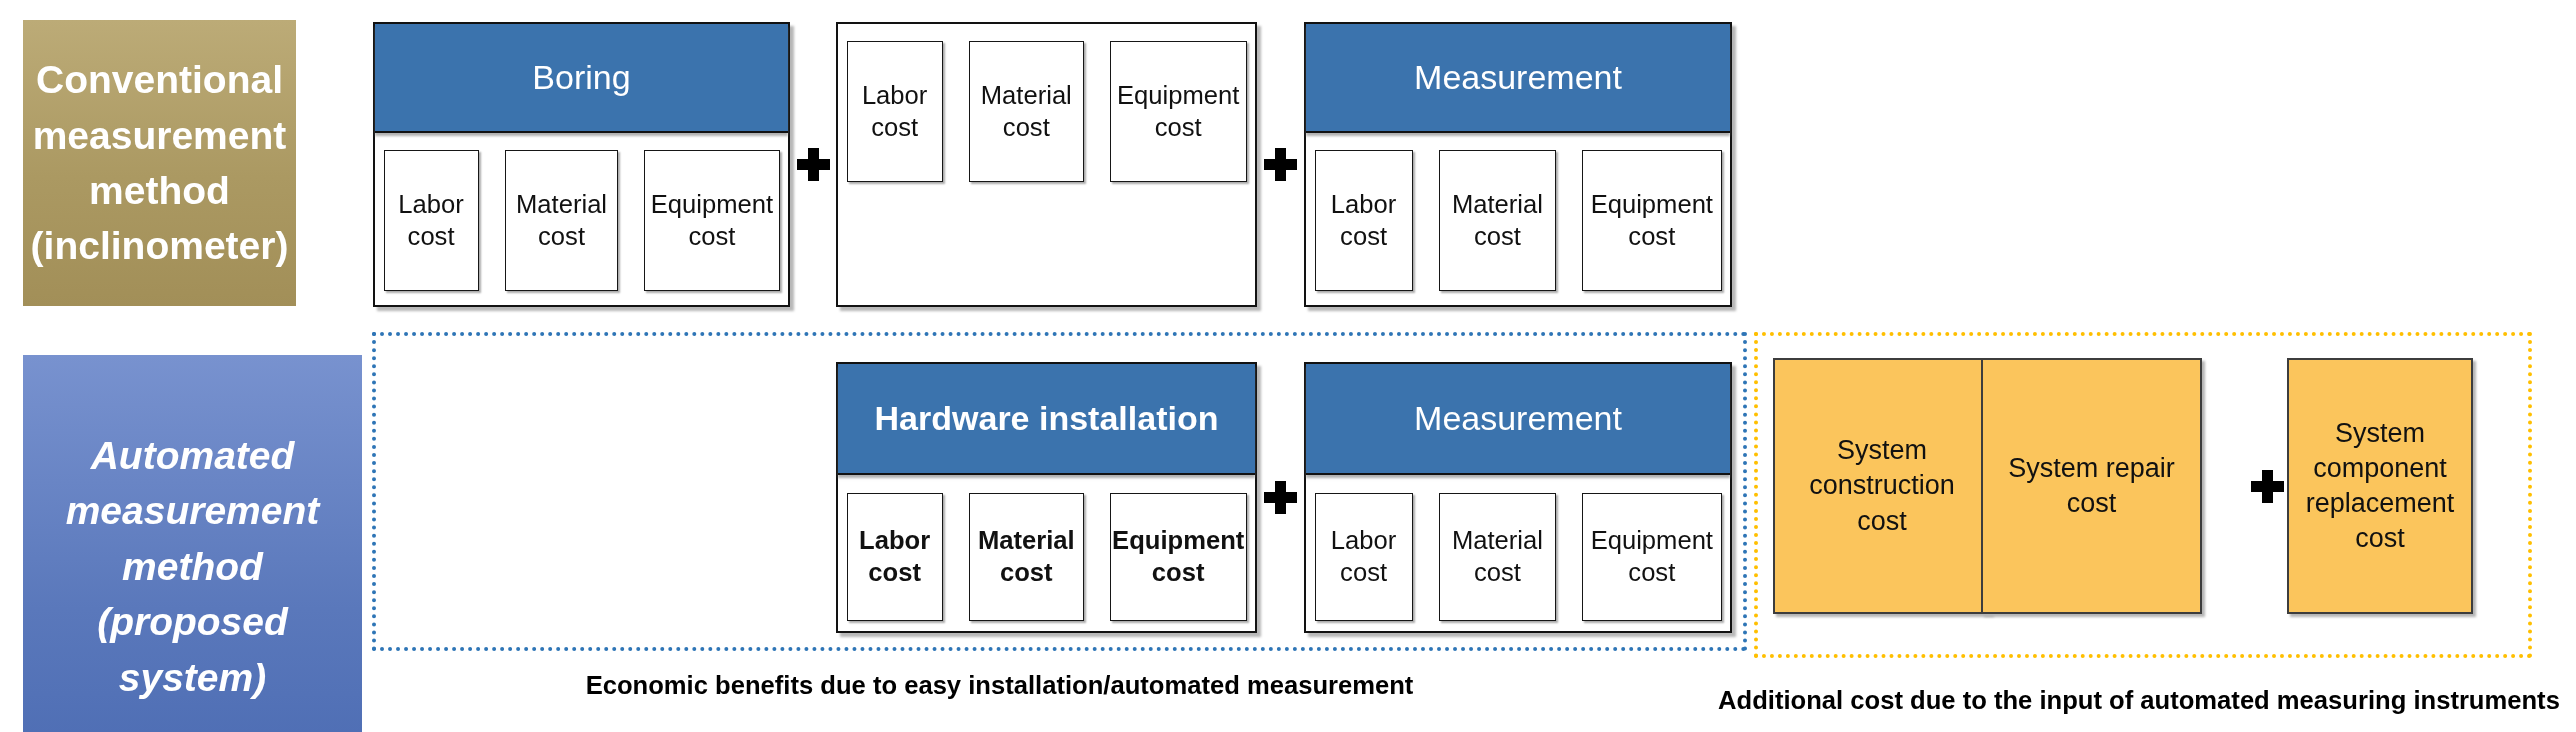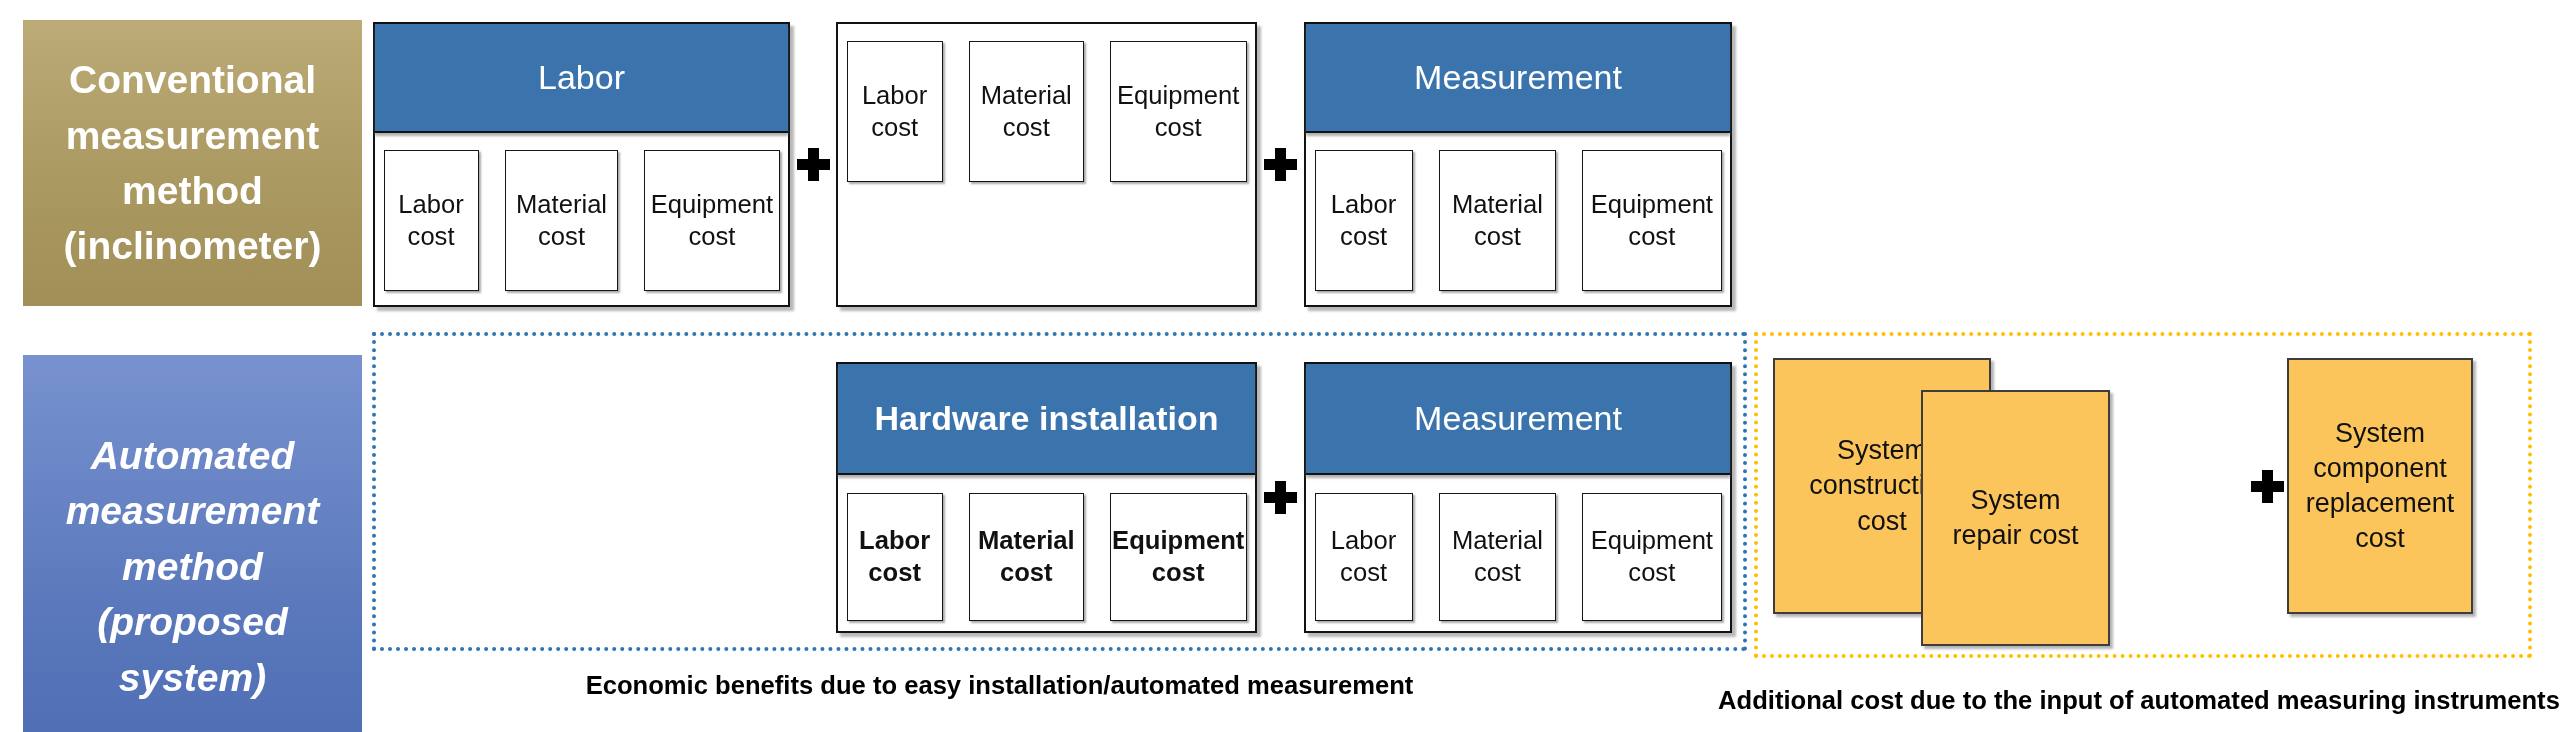--- a/index.html
+++ b/index.html
@@ -11,21 +11,21 @@
     overflow:hidden;
   }
   
   .label{
     position:absolute;
     display:flex;align-items:center;justify-content:center;
     text-align:center;color:#ffffff;font-weight:bold;
     font-size:39px;line-height:1.42;white-space:pre-line;
   }
   .label-tan{
-    left:23px;top:20px;width:339px;height:286px;
+    left:23px;top:20px;width:273px;height:286px;
     background:linear-gradient(180deg,#bcab77 0%,#ab9962 55%,#a28f58 100%);
   }
   .label-blue{
     left:23px;top:355px;width:339px;height:423px;
     background:linear-gradient(180deg,#7892cf 0%,#5a78bb 60%,#4c6cb3 100%);
     font-style:italic;
   }
   
   .group{
     position:absolute;
@@ -103,21 +103,21 @@
 <body>
 
 <div class="canvas">
 
   <div class="label label-tan">Conventional
 measurement
 method
 (inclinometer)</div>
 
   <div class="group row1" style="left:373px;top:22px;width:417px;height:285px;">
-    <div class="ghead">Labor</div>
+    <div class="ghead">Boring</div>
     <div class="gbody">
       <div class="cost w1">Labor cost</div>
       <div class="cost w2">Material cost</div>
       <div class="cost w3">Equipment cost</div>
     </div>
   </div>
 
   <div class="plus" style="left:797px;top:148px;"></div>
 
   <div class="group row1" style="left:836px;top:22px;width:421px;height:285px;">
@@ -164,21 +164,21 @@
       <div class="cost w1">Labor cost</div>
       <div class="cost w2">Material cost</div>
       <div class="cost w3">Equipment cost</div>
     </div>
   </div>
 
   <div class="dotted dotted-orange"></div>
 
   <div class="sys" style="left:1773px;width:218px;">System construction cost</div>
   <div class="plus" style="left:1994px;top:470px;"></div>
-  <div class="sys" style="left:1921px;width:189px;margin-top:32px;">System repair cost</div>
+  <div class="sys" style="left:1981px;width:221px;">System repair cost</div>
   <div class="plus" style="left:2251px;top:470px;"></div>
   <div class="sys" style="left:2287px;width:186px;">System component replacement cost</div>
 
   <div class="caption caption-economic">Economic benefits due to easy installation/automated measurement</div>
   <div class="caption caption-additional">Additional cost due to the input of automated measuring instruments</div>
 
 </div>
 
 
 </body></html>

